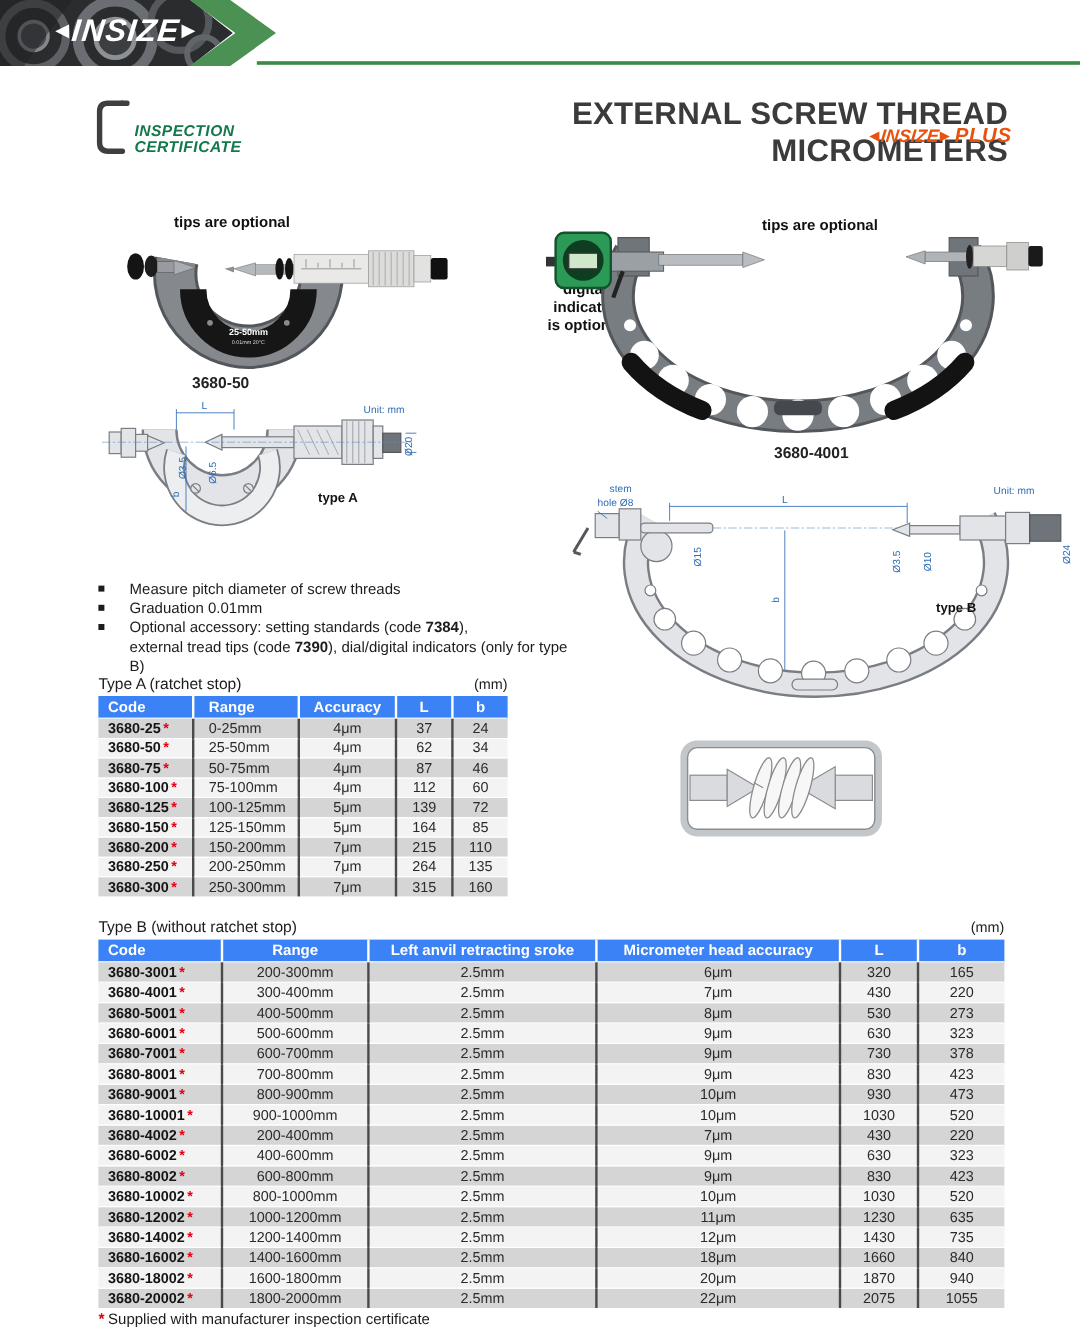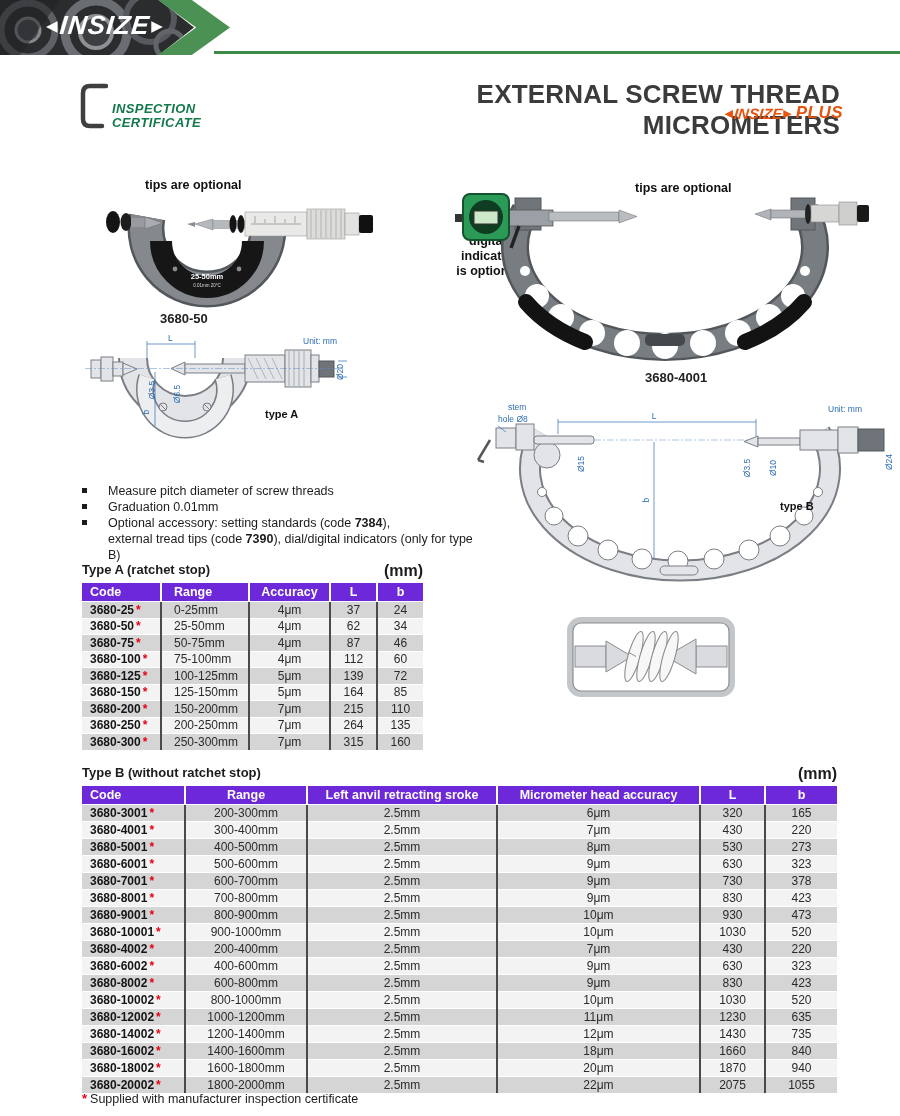--- a/index.html
+++ b/index.html
@@ -38,25 +38,25 @@
     font-size:12.5px;line-height:15px;color:#111;}
 
   
   #features{left:82px;top:483px;width:400px;font-size:12.5px;line-height:16px;}
   .feat{display:flex;gap:21px;margin-bottom:0;}
   .feat .sq{width:5px;height:5px;background:#1c1c1c;margin-top:5px;flex:none;}
   .feat b{font-weight:700;}
 
   
   .tbl-wrap{}
-  .tbl-head{display:flex;justify-content:space-between;align-items:flex-start;
-    font-weight:700;font-size:13px;margin-bottom:3px;}
-  .tbl-head .unit{font-size:16px;}
+  .tbl-head{display:flex;justify-content:space-between;align-items:flex-end;
+    font-weight:400;font-size:13px;margin-bottom:3px;}
+  .tbl-head .unit{font-size:12px;}
   table{border-collapse:collapse;table-layout:fixed;}
-  thead th{background:#6d28d9;color:#fff;font-weight:700;font-size:12.5px;
+  thead th{background:#3b82f6;color:#fff;font-weight:700;font-size:12.5px;
     padding:2px 0;border-left:2px solid #fff;}
   thead th:first-child{border-left:none;}
   tbody td{font-size:12px;color:#2b2b2b;text-align:center;
     border-left:2px solid #4a4a4a;border-top:1px solid #fff;padding:0;}
   tbody td:first-child{border-left:none;}
   tbody tr:nth-child(odd){background:#d5d5d5;}
   tbody tr:nth-child(even){background:#f3f3f3;}
   .code-text{font-weight:700;color:#151515;}
   .star{color:#e60012;font-weight:700;margin-left:2px;}
 

